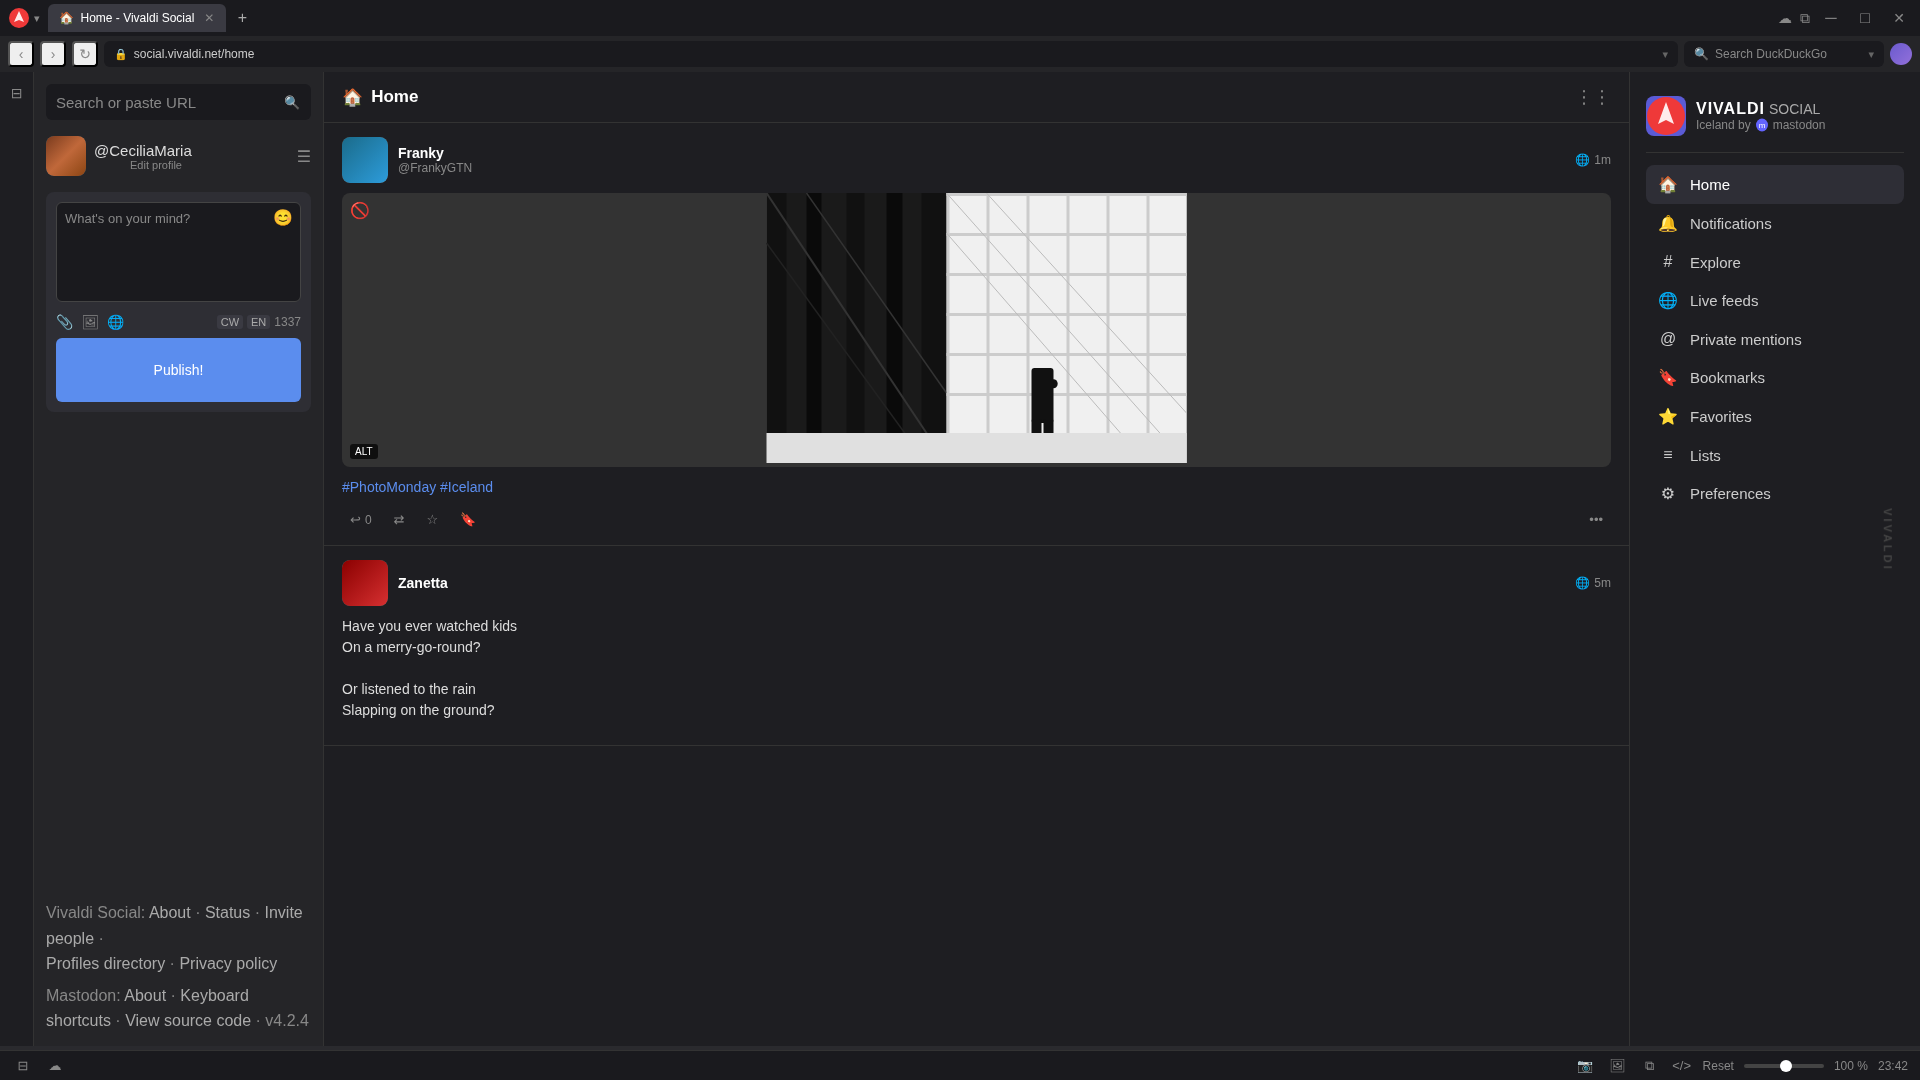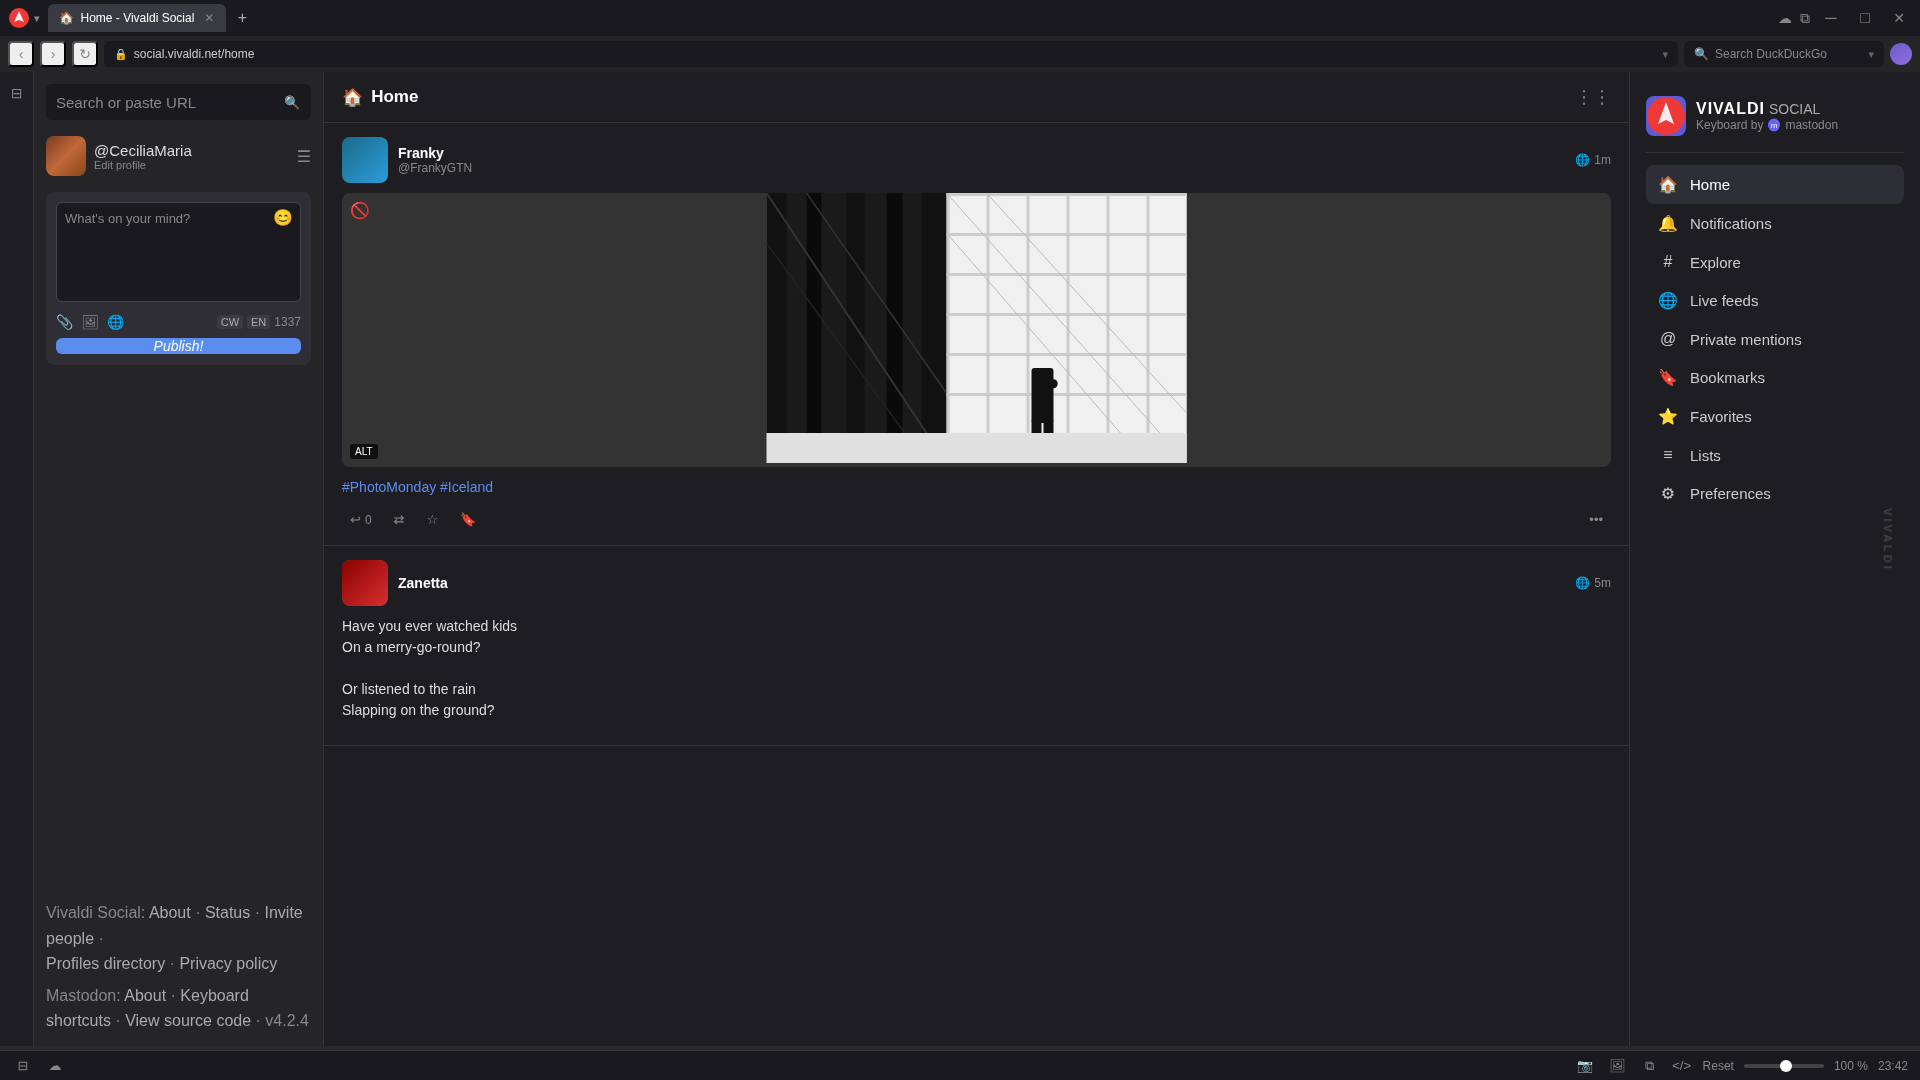--- a/index.html
+++ b/index.html
@@ -188,21 +188,21 @@
       width: 40px;
       height: 40px;
       border-radius: 8px;
       background: #555;
       overflow: hidden;
       flex-shrink: 0;
     }
 
     .profile-info { flex: 1; }
     .profile-name { font-size: 15px; color: #ddd; font-weight: 500; }
-    .profile-edit { font-size: 11px; color: #888; }
+    .profile-edit { font-size: 11px; color: #888; margin-left: 36px; }
 
     .hamburger-btn {
       color: #888;
       cursor: pointer;
       font-size: 16px;
       margin-left: auto;
     }
 
     
     .compose-box {
@@ -257,27 +257,26 @@
     .compose-count {
       font-size: 12px;
       color: #888;
     }
 
     .publish-btn {
       background: #5b8dee;
       color: white;
       border: none;
       border-radius: 6px;
-      padding: 0 20px;
+      padding: 24px 20px;
       font-size: 14px;
       cursor: pointer;
       font-weight: 500;
       width: 100%;
       margin-top: 8px;
-      font-style: italic;
     }
 
     
     .sidebar-footer {
       margin-top: auto;
       font-size: 16px;
       color: #888;
       line-height: 1.6;
     }
 
@@ -827,21 +826,21 @@
           <circle cx="20" cy="20" r="19" fill="#ef3939"></circle>
           <polygon points="20,6 28,28 20,24 12,28" fill="white" opacity="0.9"></polygon>
         </svg>
       </div>
       <div>
         <div style="display:flex;gap:4px;align-items:baseline;">
           <span style="font-size:16px;font-weight:700;color:#fff;letter-spacing:1px;">VIVALDI</span>
           <span style="font-size:14px;font-weight:400;color:#aaa;">SOCIAL</span>
         </div>
         <div class="brand-sub">
-          <span>Keyboard by</span>
+          <span>Iceland by</span>
           <svg width="14" height="14" viewBox="0 0 14 14">
             <ellipse cx="7" cy="7" rx="6" ry="6.5" fill="#6364ff"></ellipse>
             <text x="7" y="10" text-anchor="middle" font-size="8" fill="white">m</text>
           </svg>
           <span>mastodon</span>
         </div>
       </div>
     </div>
 
     <div id="nav-items-container">

